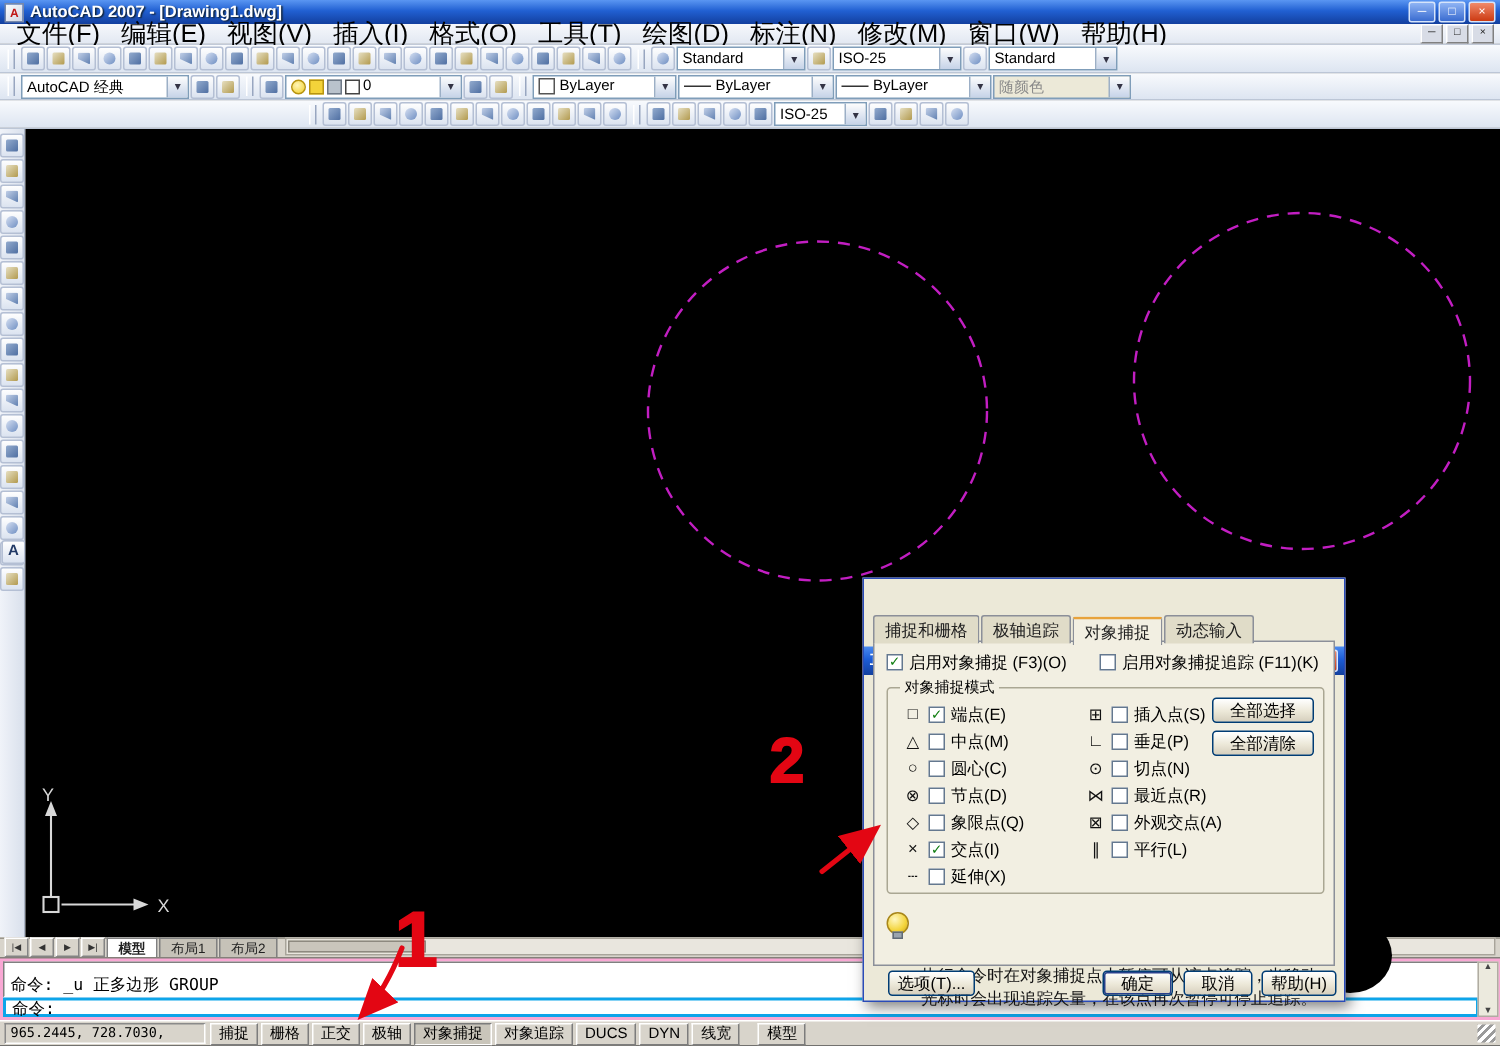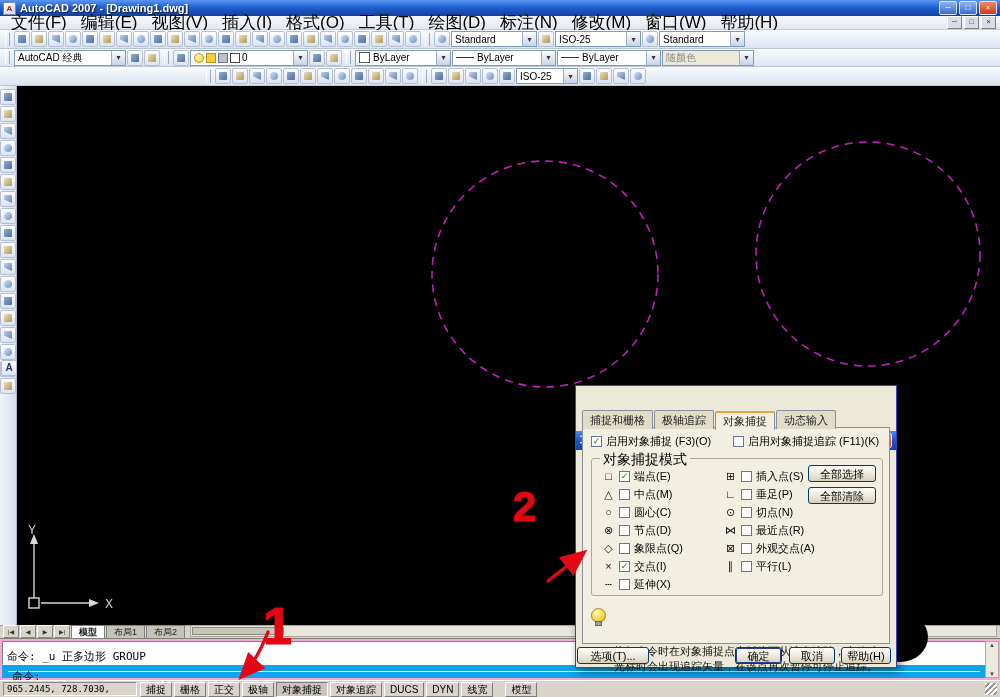--- a/index.html
+++ b/index.html
@@ -77,21 +77,21 @@
   .ltab.active{background:#fff;font-weight:bold;}
   .tscroll{flex:1;height:10px;margin:0 3px 1px 4px;background:#e9e6de;border:1px solid #a8a49a;position:relative;}
   .tthumb{position:absolute;left:1px;top:1px;width:90px;height:6px;background:#c9c5bb;border:1px solid #8d897f;}
   
   .cmdarea{position:absolute;left:0;top:638px;width:100%;height:42px;background:#f9a8d4;border-top:1px solid #84807a;box-sizing:border-box;}
   .cmdbox{position:absolute;left:2px;top:2px;right:14px;height:24px;background:#fff;
     border:1px solid;border-color:#808080 #fff #fff #808080;overflow:hidden;
     display:flex;flex-direction:column;justify-content:flex-end;
     font-family:"DejaVu Sans Mono","Liberation Mono",monospace;font-size:11px;padding:1px 4px;box-sizing:border-box;}
   .cmdline{white-space:nowrap;line-height:12px;}
-  .cmdprompt{position:absolute;left:2px;bottom:2px;right:14px;height:13px;background:#fff;border:6px solid #0ea5e9;
+  .cmdprompt{position:absolute;left:2px;bottom:2px;right:14px;height:13px;background:#fff;border:2px solid #0ea5e9;
     font-family:"DejaVu Sans Mono","Liberation Mono",monospace;font-size:11px;line-height:12px;padding:0 4px;box-sizing:border-box;}
   .cmdscroll{position:absolute;right:1px;top:2px;width:12px;bottom:2px;background:#eceade;border:1px solid #b0aca2;
     display:flex;flex-direction:column;justify-content:space-between;align-items:center;font-size:6px;color:#444;}
   
   .statusbar{position:absolute;left:0;top:680px;width:100%;height:17px;background:#d8d4cb;border-top:1px solid #fff;
     display:flex;align-items:center;gap:3px;padding:0 3px;box-sizing:border-box;}
   .coords{width:126px;height:12px;border:1px solid;border-color:#8a8a8a #fff #fff #8a8a8a;
     font-family:"DejaVu Sans Mono","Liberation Mono",monospace;font-size:9px;line-height:12px;padding:0 3px;flex:none;overflow:hidden;}
   .sbtns{display:flex;gap:2px;align-items:center;}
   .sbtn{height:13px;line-height:13px;padding:0 5px;font-size:10px;white-space:nowrap;
@@ -112,39 +112,39 @@
   .dtbtn.close{background:linear-gradient(180deg,#f08a6a,#cc3a12);}
   .dtabs{position:absolute;left:6px;top:24px;display:flex;gap:1px;z-index:2;}
   .dtab{padding:2px 7px 1px;font-size:11px;background:#e0dcc8;border:1px solid #8b8f99;border-bottom:none;
     border-radius:2px 2px 0 0;color:#222;white-space:nowrap;}
   .dtab.active{background:#f2efe2;border-top:2px solid #e8a33c;padding-top:1px;position:relative;top:1px;}
   .dpage{position:absolute;left:6px;right:6px;top:41px;height:215px;background:#f2efe2;border:1px solid #8b8f99;}
   .echk{position:absolute;display:flex;align-items:center;gap:4px;top:6px;font-size:11px;white-space:nowrap;}
   .chk{display:inline-block;width:11px;height:11px;box-sizing:border-box;background:#fff;border:1px solid #64788f;
     font-size:9px;line-height:9px;text-align:center;color:#0f7d0f;font-weight:bold;flex:none;}
   .snapgroup{position:absolute;left:8px;top:30px;width:292px;height:138px;border:1px solid #aaa793;border-radius:3px;box-sizing:border-box;}
-  .gtitle{position:absolute;top:-8px;left:8px;background:#f2efe2;padding:0 3px;font-size:14px;}
+  .gtitle{position:absolute;top:-8px;left:8px;background:#f2efe2;padding:0 3px;font-size:10px;}
   .snapcol{position:absolute;top:8px;}
   .snapcol.left{left:10px;}
   .snapcol.right{left:132px;}
   .snap-row{display:flex;align-items:center;gap:4px;height:18px;white-space:nowrap;}
   .smark{width:13px;text-align:center;font-size:11px;color:#111;flex:none;}
   .slabel{font-size:11px;}
   .groupbtns{position:absolute;right:6px;top:6px;display:flex;flex-direction:column;gap:5px;}
   .xpbtn{height:17px;border:1px solid #003c74;border-radius:3px;font-size:11px;line-height:14px;
     background:linear-gradient(180deg,#fff,#ece8d8 55%,#d6cfbd);padding:0 4px;white-space:nowrap;
     font-family:inherit;color:#000;}
   .groupbtns .xpbtn{width:68px;}
   .tipbox{position:absolute;left:8px;right:8px;top:176px;display:flex;gap:8px;align-items:flex-start;}
   .bulb{width:13px;height:13px;border-radius:50%;flex:none;margin-top:4px;position:relative;
     background:radial-gradient(circle at 35% 30%,#fff7c0,#f3d43a 60%,#c9a11a);border:1px solid #a8861a;}
   .bulb::after{content:"";position:absolute;left:3px;bottom:-4px;width:5px;height:3px;background:#9aa4ae;border:1px solid #5f6a76;}
   .tiptext{font-size:11px;line-height:1.4;color:#111;margin-top:40px;}
   .dfooter .xpbtn{position:absolute;top:261px;}
-  .btn-options{left:1px;width:72px;}
+  .btn-options{left:16px;width:58px;}
   .btn-ok{left:159px;width:47px;box-shadow:0 0 0 1px #28408c inset;}
   .btn-cancel{left:213px;width:46px;}
   .btn-help{left:265px;width:50px;}
   
   .anno{position:absolute;left:0;top:0;z-index:60;pointer-events:none;}
   .up::after{content:"▲";} .down::after{content:"▼";}
 </style>
 </head>
 <body>
 

